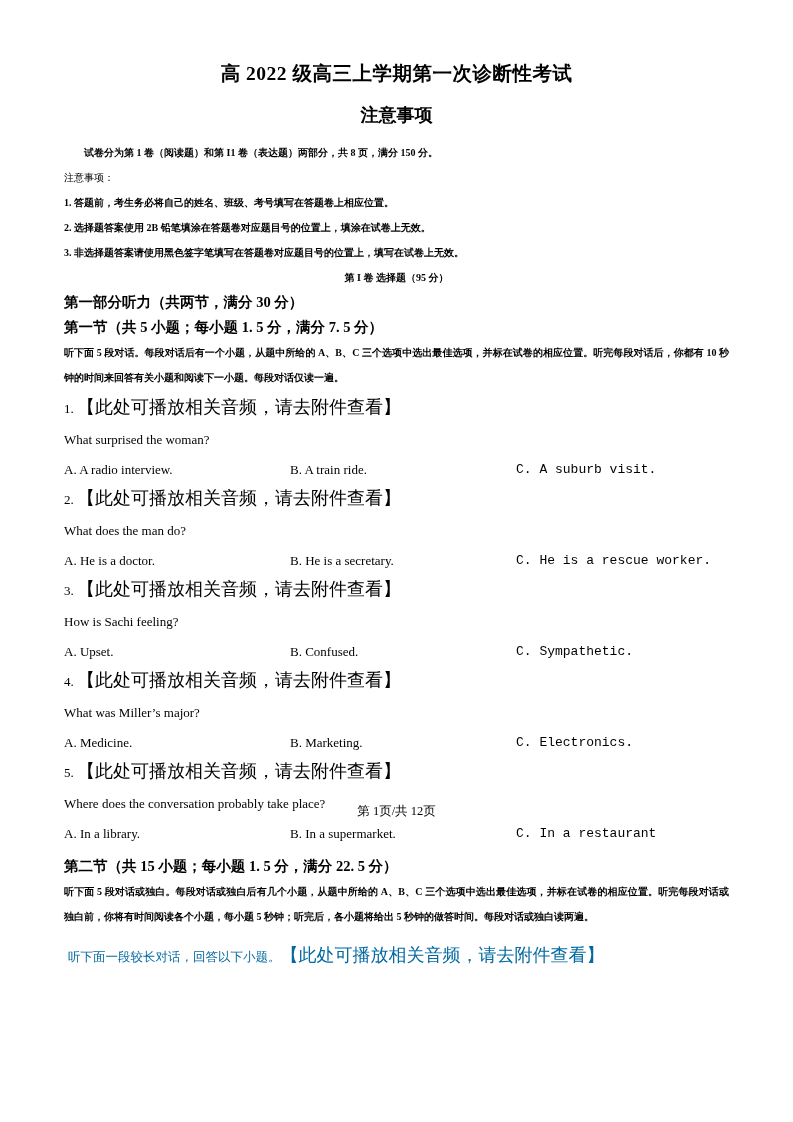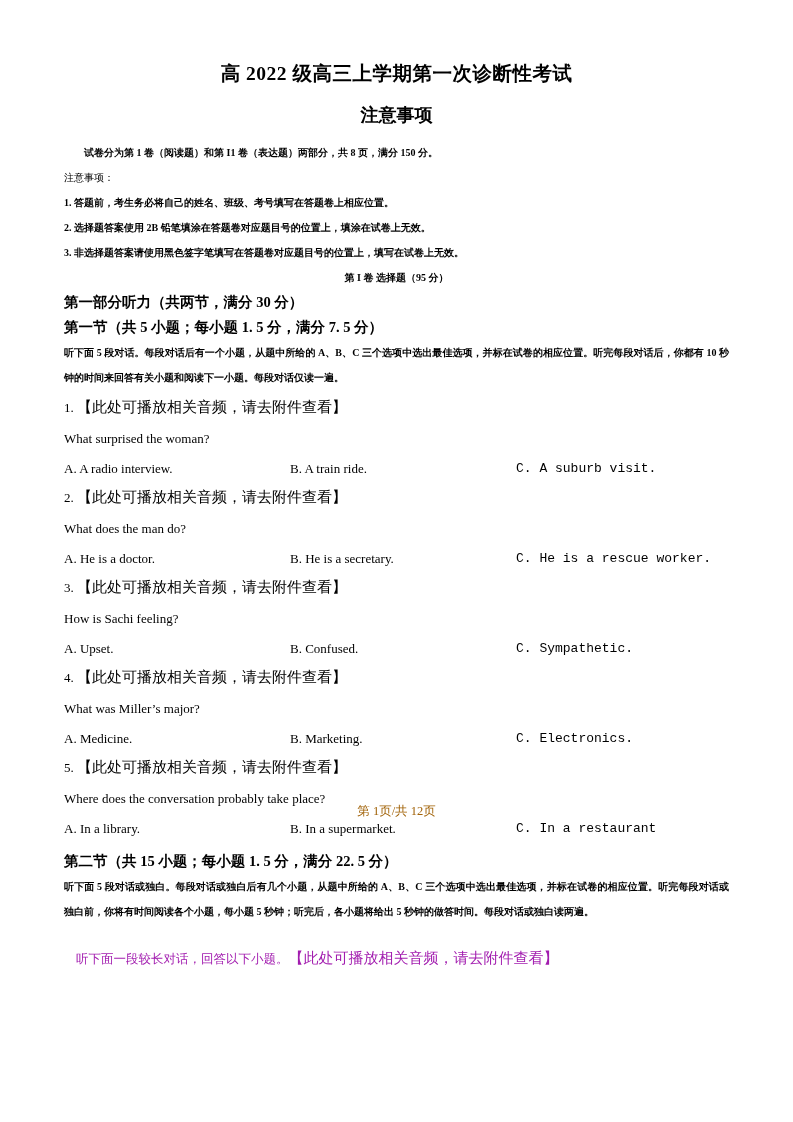--- a/index.html
+++ b/index.html
@@ -76,38 +76,38 @@
     display: flex;
     font-size: 13px;
     line-height: 22px;
     padding-top: 8px;
   }
   .opt-a { width: 226px; flex: 0 0 226px; }
   .opt-b { width: 226px; flex: 0 0 226px; }
   .opt-c { flex: 1 1 auto; font-family: Liberation Mono, monospace; }
   .audio-note {
     font-family: "Liberation Sans", "DejaVu Sans", sans-serif;
-    font-size: 15px;
+    font-size: 18px;
     text-align: right;
   }
   .tail-note {
     font-size: 12.5px;
     line-height: 22px;
-    color: #a21caf;
-    margin: 12px;
+    color: #0369a1;
+    margin: 4px;
     padding-top: 11px;
   }
   .footer {
     position: absolute;
     left: 0;
     right: 0;
     bottom: 52px;
     text-align: center;
     font-size: 12.5px;
-    color: #a16207;
+    color: #000000;
   }
 </style>
 </head>
 <body>
 
 <div class="page">
 
   <h1 class="title-main">高 2022 级高三上学期第一次诊断性考试</h1>
   <h2 class="title-sub">注意事项</h2>
 

